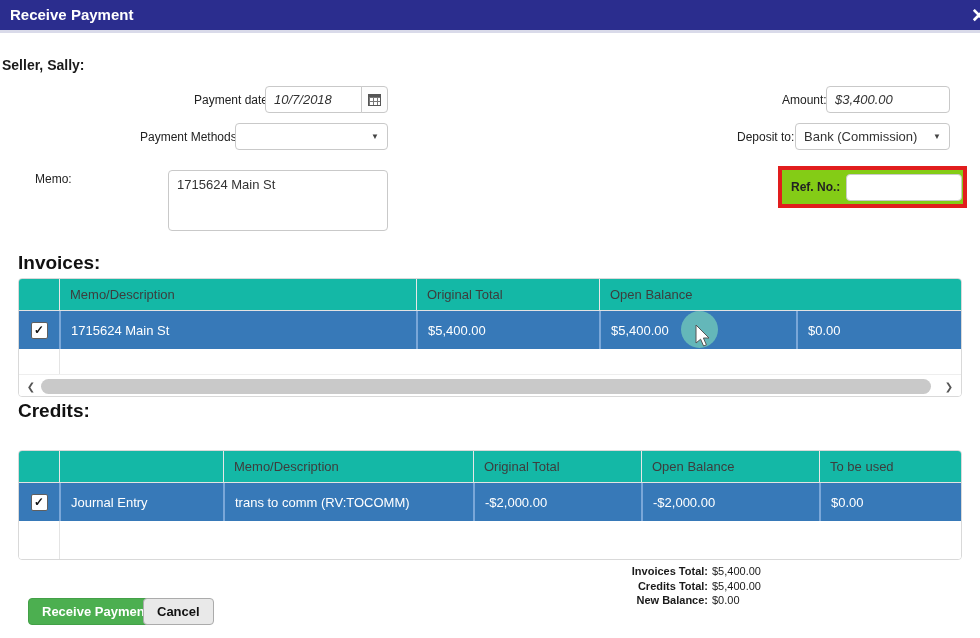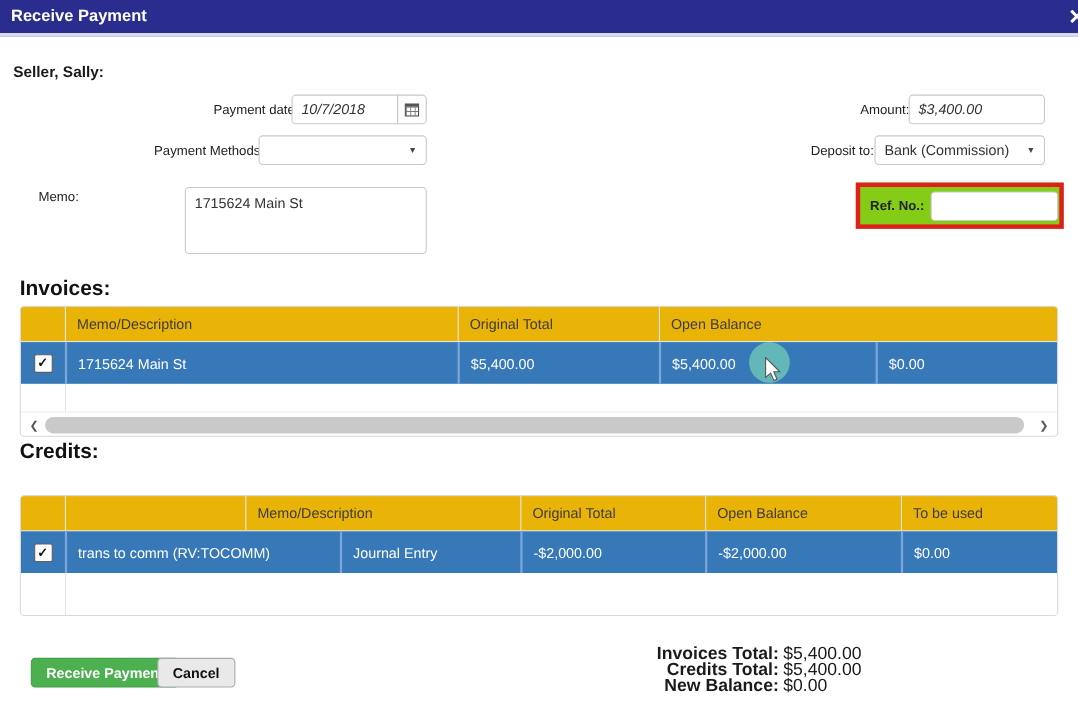--- a/index.html
+++ b/index.html
@@ -29,58 +29,58 @@
         font-size:13px;color:#333;padding:6px 8px;box-sizing:border-box;resize:none;}
   .refbox{position:absolute;left:778px;top:166px;width:189px;height:42px;border:4px solid #e11d1d;
           box-sizing:border-box;display:flex;align-items:center;padding-left:9px;background:#84cc16;}
   .refbox .flabel{position:static;font-weight:700;}
   .refbox .tinput{position:static;width:116px;margin-left:6px;}
   
   .seclabel{position:absolute;font-size:19px;font-weight:700;color:#111;}
   
   .tbl{position:absolute;left:18px;width:944px;border:1px solid #d9d9d9;border-radius:4px;
        box-sizing:border-box;overflow:hidden;background:#fff;}
-  .thead{display:flex;height:31px;background:#eab308;border-bottom:1px solid #e2e2e2;}
+  .thead{display:flex;height:31px;background:#14b8a6;border-bottom:1px solid #e2e2e2;}
   .th{font-size:13px;color:#3d3d3d;display:flex;align-items:center;padding-left:10px;box-sizing:border-box;
       border-left:1px solid #e7e7e7;}
   .th:first-child{border-left:none;}
   .trow{display:flex;height:38px;background:#3779b8;color:#fff;cursor:pointer;}
   .td{font-size:13px;display:flex;align-items:center;padding-left:10px;box-sizing:border-box;
       border-left:2px solid #7aa7d8;}
   .td:first-child{border-left:none;justify-content:center;padding-left:0;}
   .cb{width:15px;height:15px;background:#fff;border:1px solid #5f5f5f;border-radius:2px;display:flex;
       align-items:center;justify-content:center;font-size:12px;font-weight:700;color:#111;cursor:pointer;}
   .tfill{display:flex;background:#fff;}
   .colline{border-right:1px solid #e4e4e4;}
   .hscroll{display:flex;align-items:center;height:23px;background:#fff;border-top:1px solid #eee;padding:0 4px;}
   .sarrow{font-size:10px;color:#555;width:16px;text-align:center;cursor:pointer;flex:0 0 auto;}
   .sthumb{flex:1;height:15px;background:#c9c9c9;border-radius:8px;margin:0 10px 0 2px;cursor:grab;}
   
   .btn{position:absolute;height:27px;border-radius:4px;font-family:"Liberation Sans",sans-serif;
        font-size:13px;font-weight:700;cursor:pointer;padding:0 13px;}
   .btn-green{background:#4caf50;border:1px solid #43a047;color:#fff;}
   .btn-gray{background:#e9e9e9;border:1px solid #ababab;color:#111;}
-  .totals{position:absolute;left:560px;top:588px;width:210px;font-size:16px;}
+  .totals{position:absolute;left:560px;top:564px;width:210px;font-size:11px;}
   .totrow{display:flex;line-height:14.5px;}
   .totrow .tl{flex:1;text-align:right;font-weight:700;}
   .totrow .tv{width:58px;margin-left:4px;text-align:left;}
   
   .cursor-circle{position:absolute;left:681px;top:311px;width:37px;height:37px;border-radius:50%;
                  background:rgba(111,199,185,0.8);z-index:9;}
   .pointer{position:absolute;left:694px;top:324px;z-index:10;}
 </style>
 </head>
 <body>
 
 <div class="titlebar">
   <span class="ttl">Receive Payment</span>
   <span class="close">✕</span>
 </div>
 
-<div class="abs blabel" style="left:12px;top:57px;font-size:14px;">Seller, Sally:</div>
+<div class="abs blabel" style="left:2px;top:57px;font-size:14px;">Seller, Sally:</div>
 
 <label class="flabel" style="left:194px;top:93px;">Payment date:</label>
 <input class="tinput" style="left: 265px; top: 86px; width: 97px; border-radius: 4px 0px 0px 4px;" value="10/7/2018">
 <div class="calbtn" style="left:361px;top:86px;">
   <span class="cal-icon"></span>
 </div>
 <label class="flabel" style="left:782px;top:93px;">Amount:</label>
 <input class="tinput" style="left: 826px; top: 86px; width: 124px;" value="$3,400.00">
 
 <label class="flabel" style="left:140px;top:130px;">Payment Methods:</label>
@@ -144,22 +144,22 @@
     <div class="th" style="width:168px;">Original Total</div>
     <div class="th" style="width:178px;">Open Balance</div>
     <div class="th" style="flex:1;">To be used</div>
   </div>
   <div class="trow">
     <div class="td" style="width:40px;">
       <span class="cb">
           <span>✓</span>
         </span>
     </div>
+    <div class="td" style="width:164px;">Journal Entry</div>
     <div class="td" style="width:250px;">trans to comm (RV:TOCOMM)</div>
-    <div class="td" style="width:164px;">Journal Entry</div>
     <div class="td" style="width:168px;">-$2,000.00</div>
     <div class="td" style="width:178px;">-$2,000.00</div>
     <div class="td" style="flex:1;">$0.00</div>
   </div>
   <div class="tfill" style="height:39px;">
     <div class="colline" style="width:40px;"></div>
   </div>
 </div>
 
 <button class="btn btn-green abs" style="left:28px;top:598px;">Receive Payment</button>

